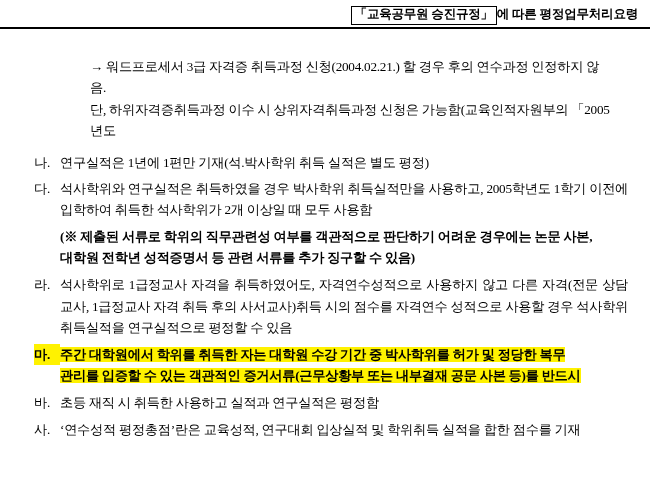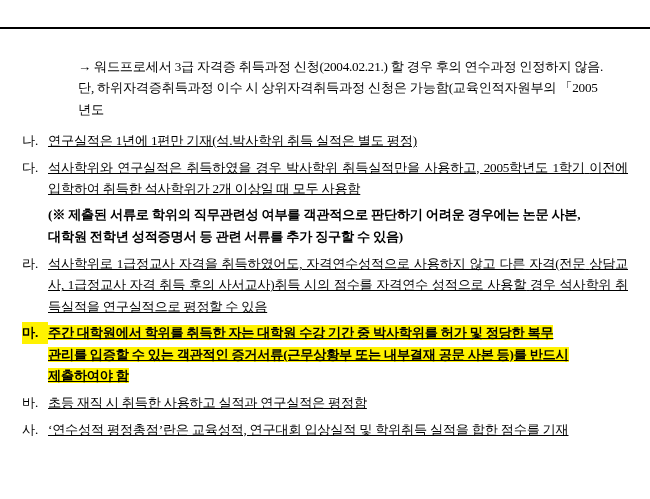--- a/index.html
+++ b/index.html
@@ -40,21 +40,21 @@
   }
   .boxed {
     border: 1px solid #000000;
     padding: 0px 3px 1px 3px;
     display: inline-block;
     line-height: 1.25;
   }
 
   
   .doc {
-    padding: 26px 22px 0 22px;
+    padding: 26px 22px 0 34px;
     font-size: 13.2px;
     line-height: 1.62;
     letter-spacing: -0.25px;
   }
 
   .block {
     position: relative;
     margin-bottom: 5px;
   }
 
@@ -65,21 +65,20 @@
   .marker {
     flex: 0 0 auto;
     width: 26px;
     text-align: left;
     white-space: nowrap;
   }
   .body-text {
     flex: 1 1 auto;
     text-align: justify;
     text-justify: inter-ideograph;
-    text-decoration: underline;
   }
 
   
   .arrow-block {
     margin-left: 56px;
     margin-right: 18px;
     margin-bottom: 10px;
   }
   .arrow-block .line {
     display: block;
@@ -115,20 +114,23 @@
     display: block;
   }
   .last-line {
     margin-top: 2px;
   }
 </style>
 </head>
 <body>
 
 <div class="header">
+  <div class="header-text">
+    <span class="boxed">「교육공무원 승진규정」</span><span>에 따른 평정업무처리요령</span>
+  </div>
   <div class="header-rule"></div>
 </div>
 
 <div class="doc">
 
   <div class="arrow-block">
     <span class="line">→ 워드프로세서 3급 자격증 취득과정 신청(2004.02.21.) 할 경우 후의 연수과정 인정하지 않음.</span>
     <span class="line">단, 하위자격증취득과정 이수 시 상위자격취득과정 신청은 가능함(교육인적자원부의 「2005년도</span>
   </div>
 
@@ -164,21 +166,20 @@
       </span>
     </div>
   </div>
 
   <div class="block ma-block">
     <div class="para">
       <span class="marker hl">마.</span>
       <span class="body-text ma-text">
         <span class="line"><span class="hl">주간 대학원에서 학위를 취득한 자는 대학원 수강 기간 중 박사학위를 허가 및 정당한 복무</span></span>
         <span class="line"><span class="hl">관리를 입증할 수 있는 객관적인 증거서류(근무상황부 또는 내부결재 공문 사본 등)를 반드시</span></span>
-        <span class="line"><span class="hl">제출하여야 함</span></span>
       </span>
     </div>
   </div>
 
   <div class="block">
     <div class="para">
       <span class="marker">바.</span>
       <span class="body-text">초등 재직 시 취득한 사용하고 실적과 연구실적은 평정함</span>
     </div>
   </div>

